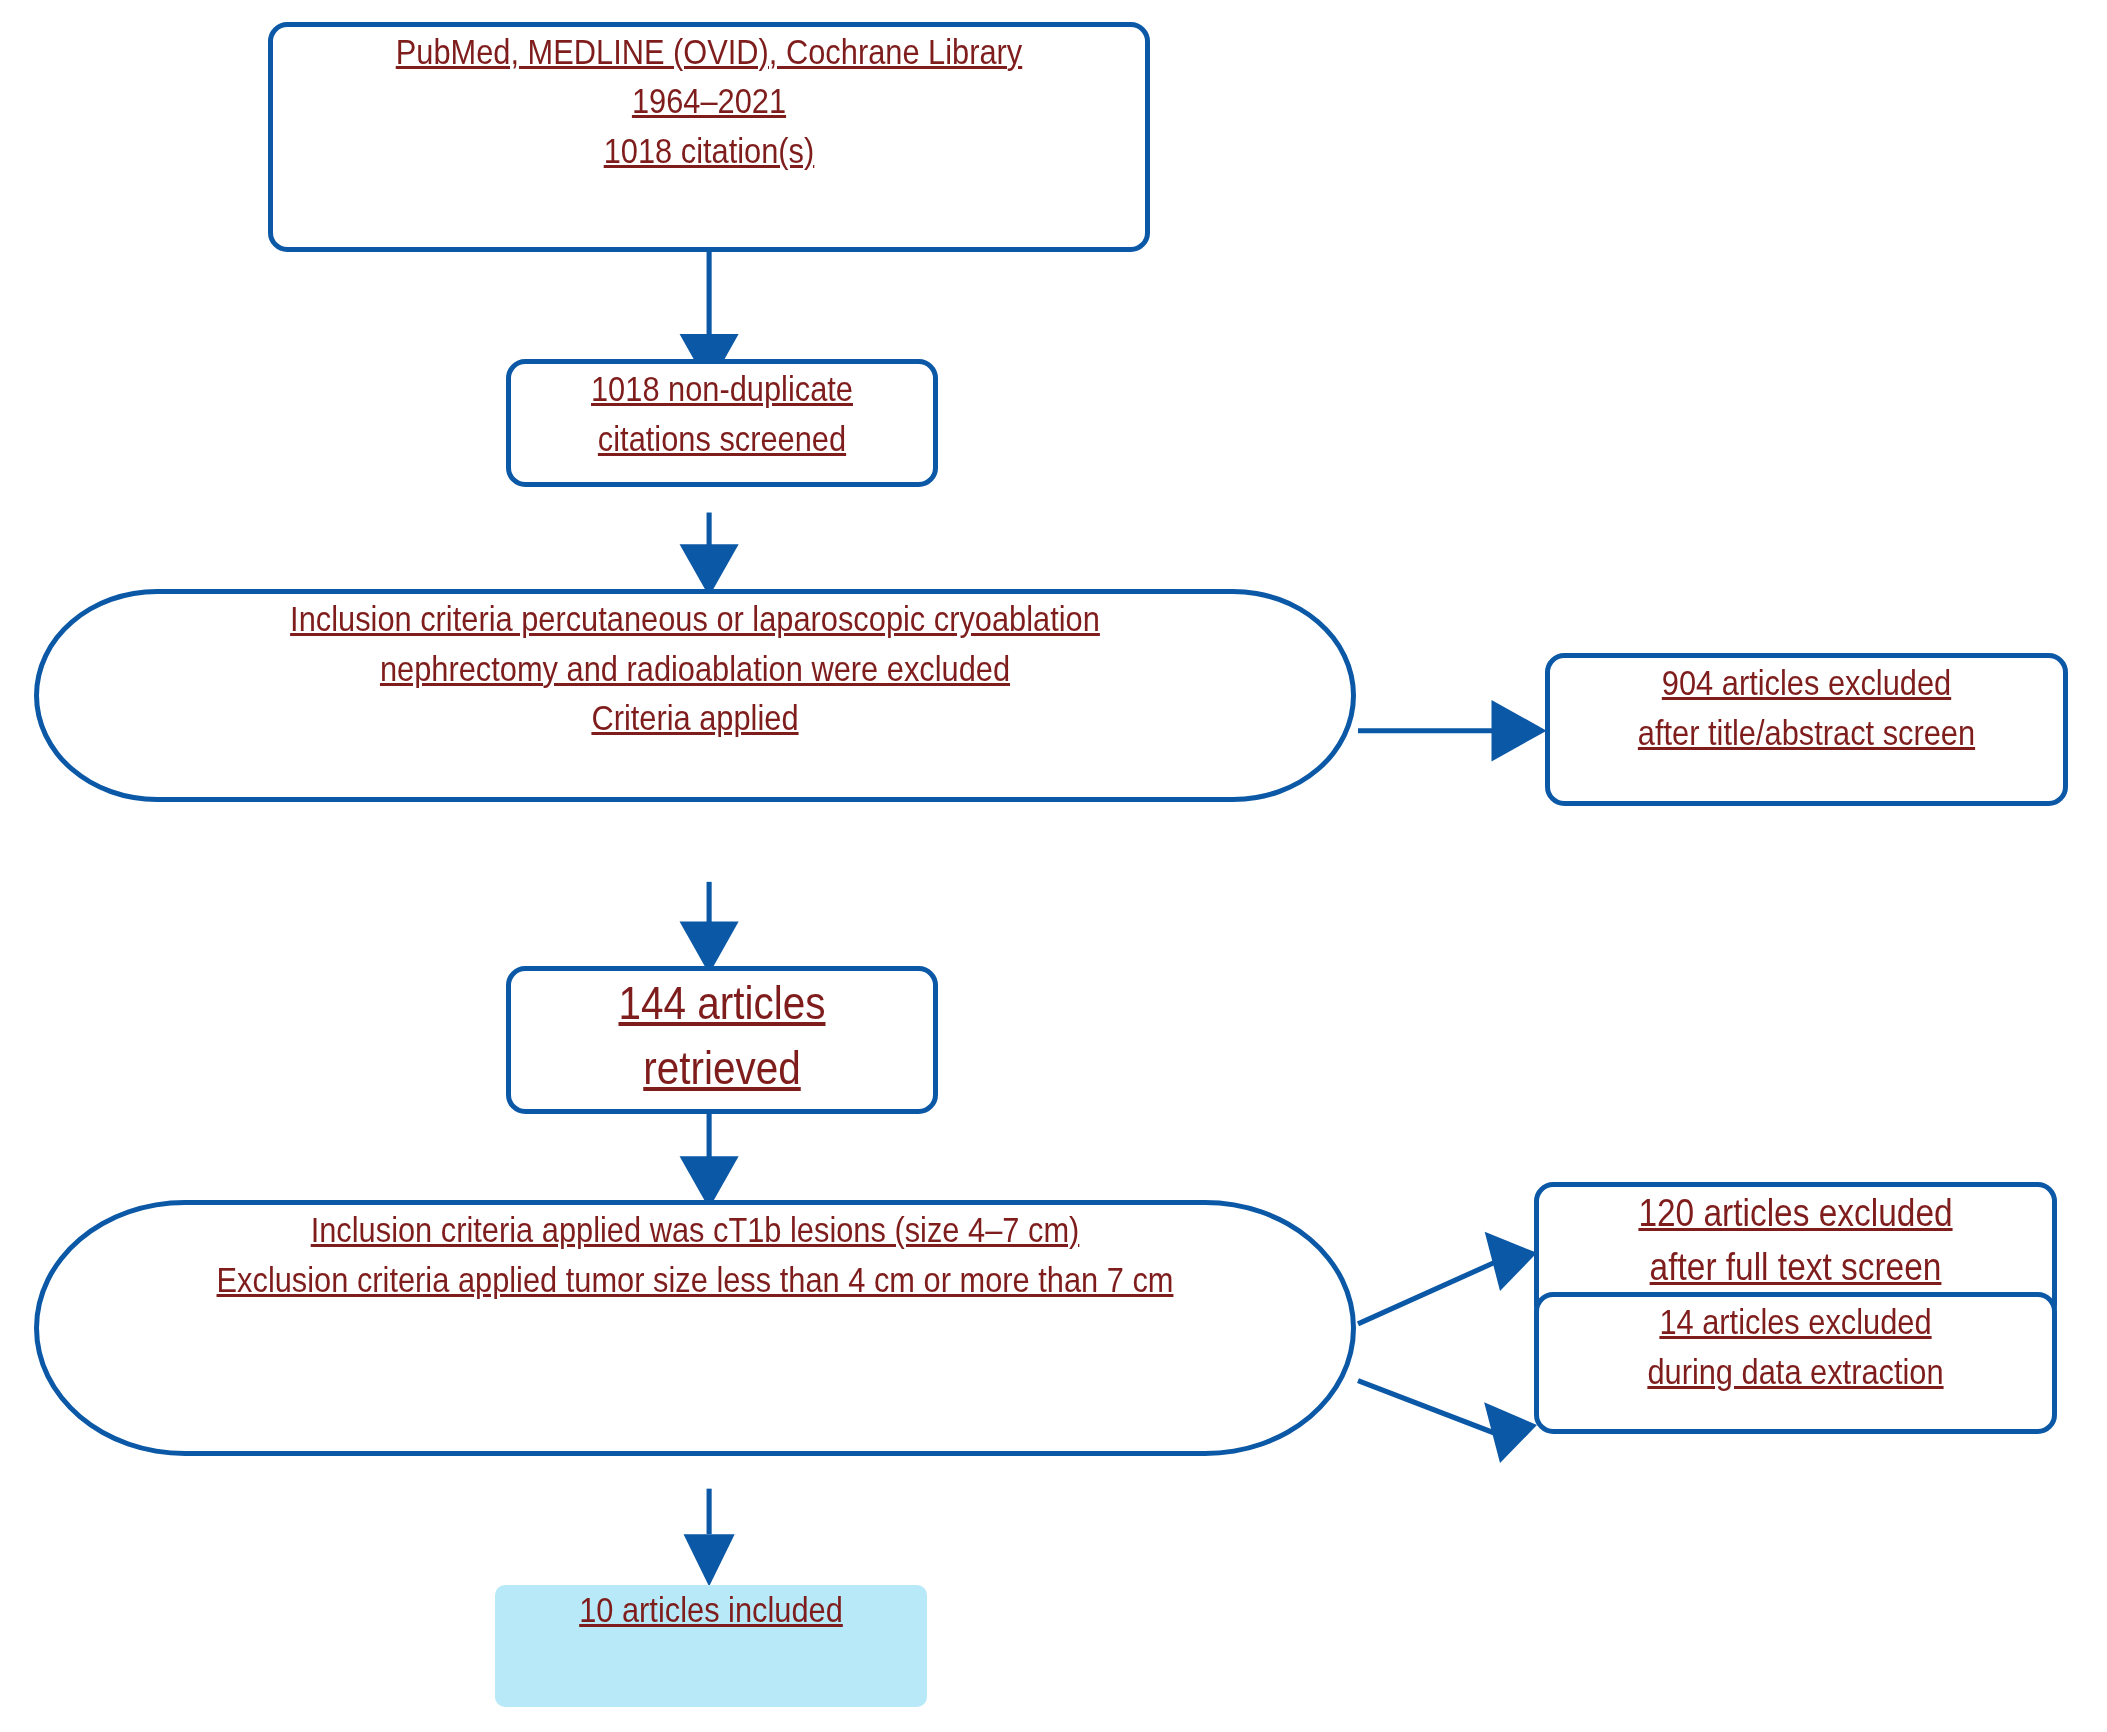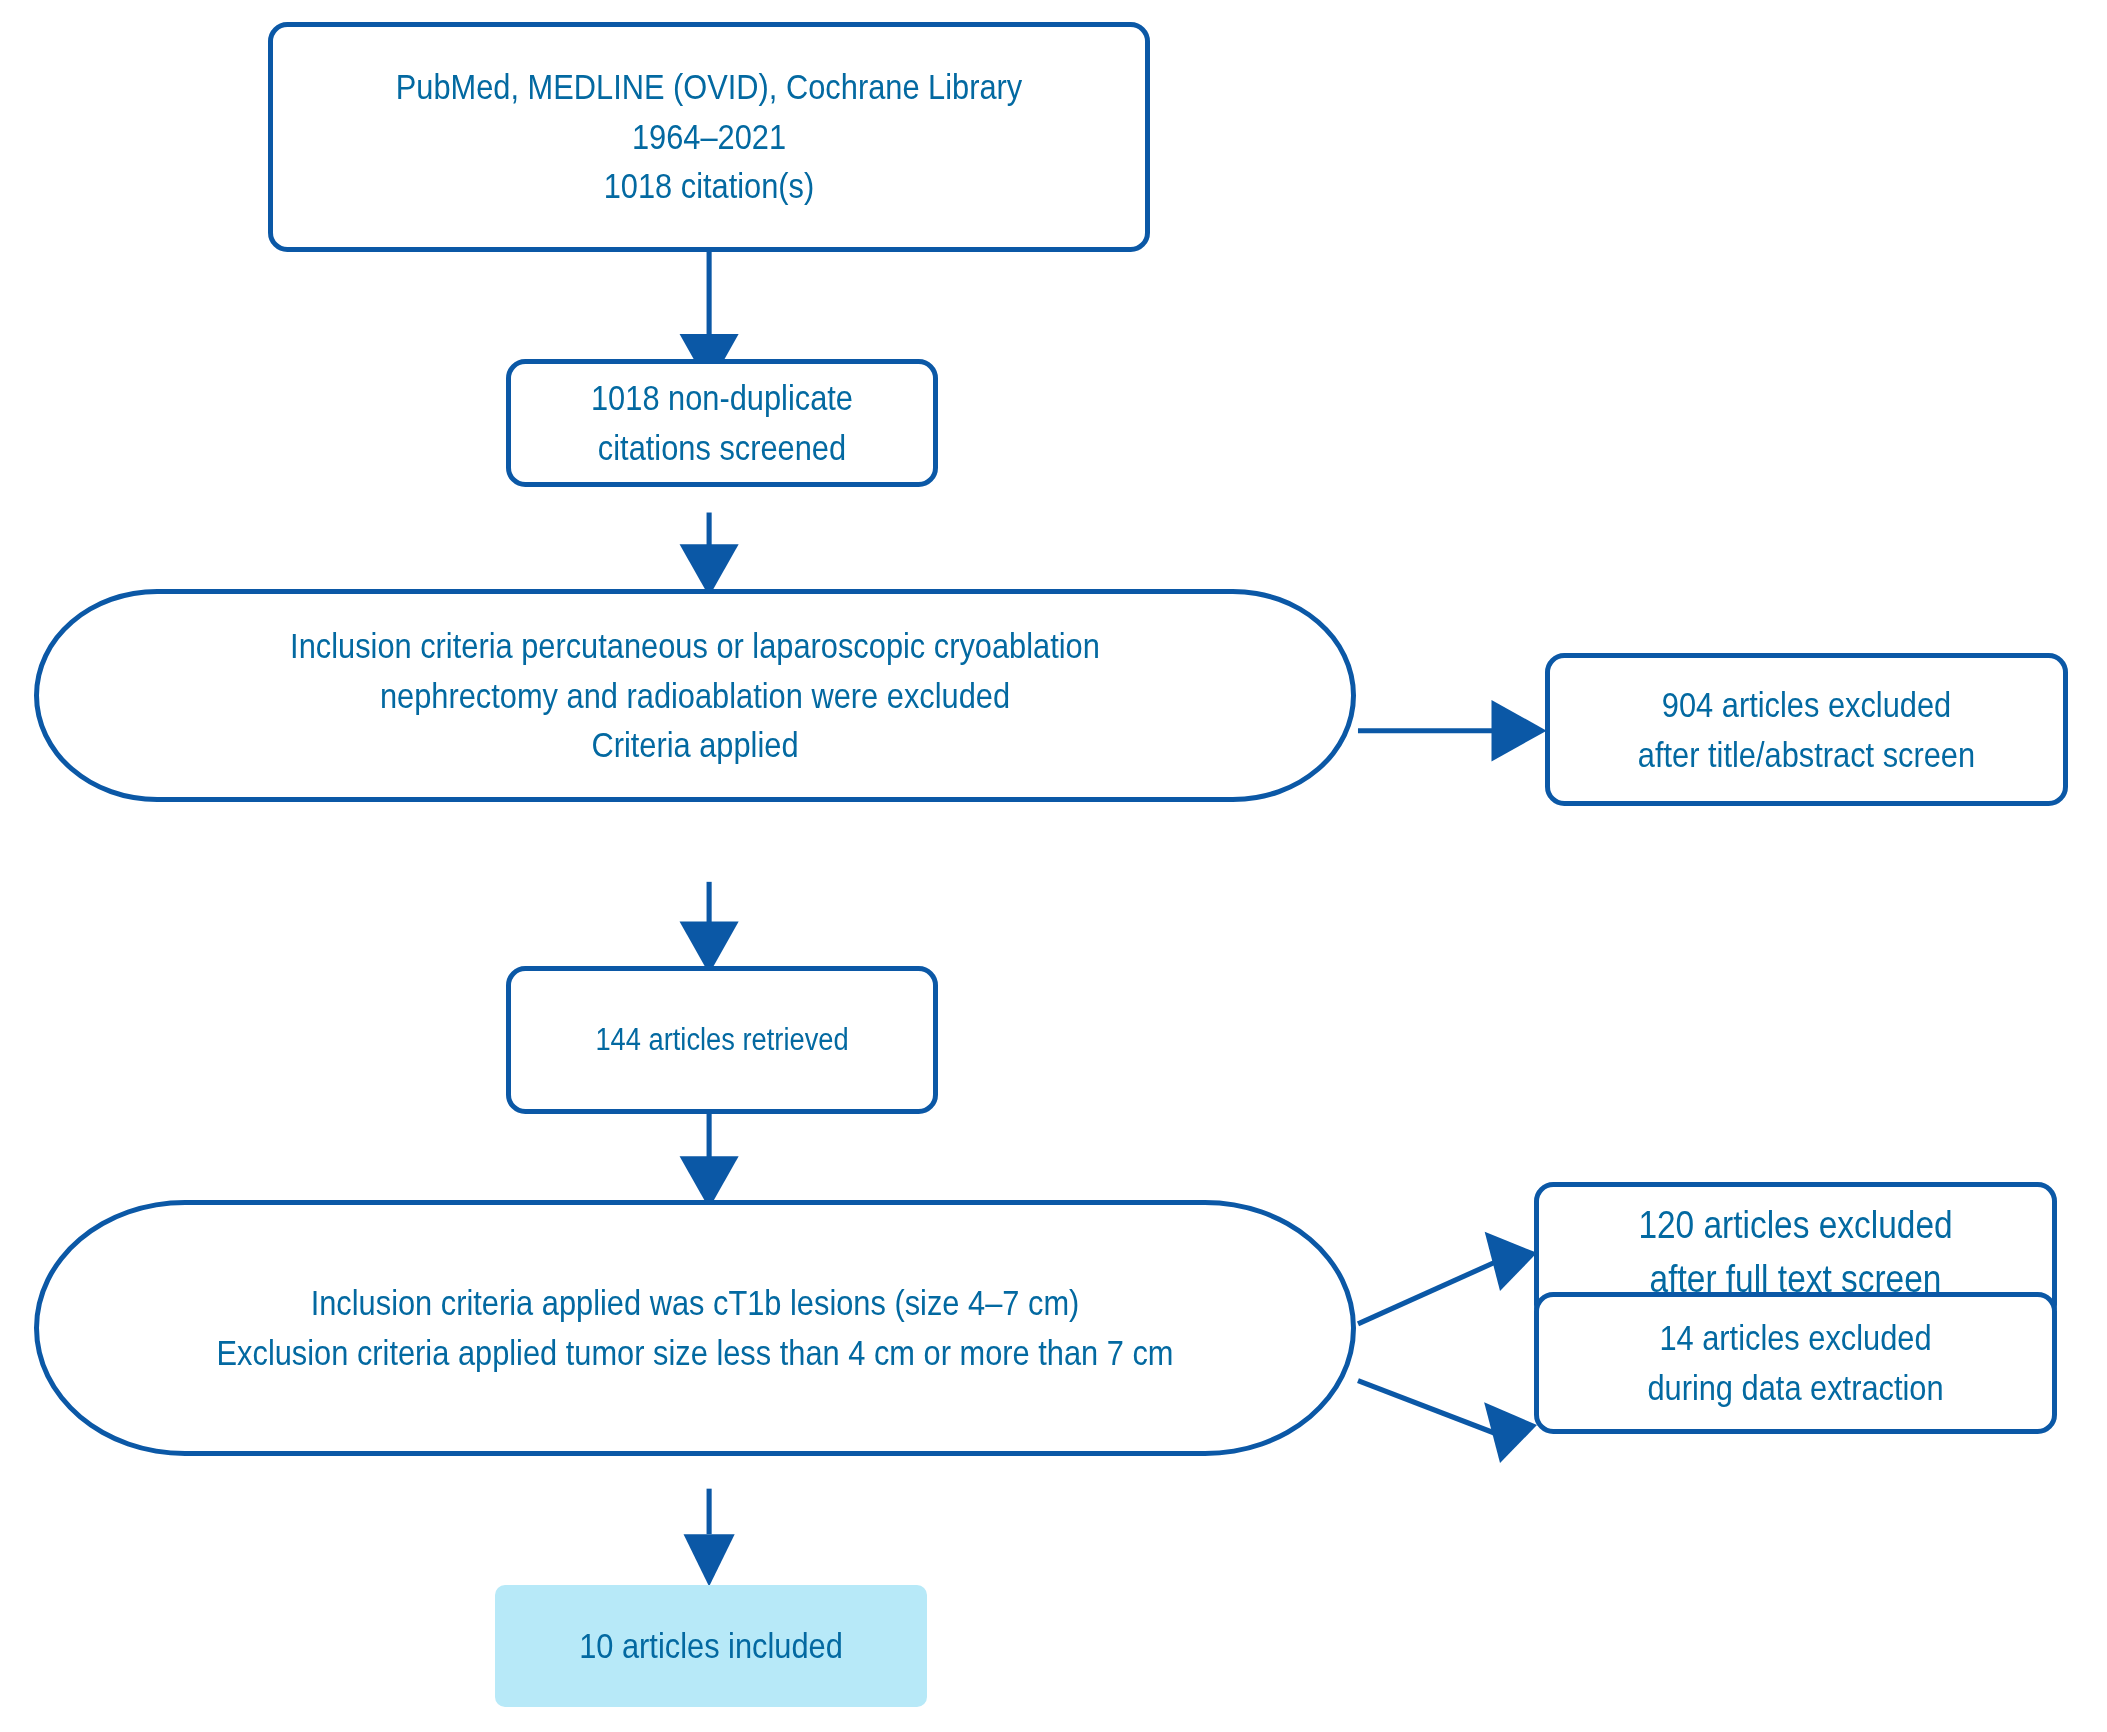--- a/index.html
+++ b/index.html
@@ -20,25 +20,25 @@
     left: 0;
     top: 0;
     width: 2108px;
     height: 1733px;
     pointer-events: none;
   }
   .node {
     position: absolute;
     box-sizing: border-box;
     display: flex;
-    align-items: center;
     justify-content: center;
     text-align: center;
-    color: #0369a1;
+    color: #7f1d1d;
     background: #ffffff;
+    text-decoration: underline;
   }
   .node .txt {
     display: block;
     width: 100%;
     line-height: 1.42;
     font-stretch: condensed;
     transform: scaleX(0.88);
     transform-origin: center center;
     white-space: pre-line;
   }
@@ -53,21 +53,21 @@
     border: none;
     border-radius: 10px;
   }
 
   
   #n-sources     { left: 268px;  top: 21.6px;   width: 882px; height: 230px;  font-size: 35px; }
   #n-nondup      { left: 506px;  top: 359px;  width: 432px;  height: 128px;  font-size: 35px; }
   #n-incl1       { left: 34px;   top: 589px; width: 1322px; height: 213px;  font-size: 35px;
                    border-radius: 170px / 147px; }
   #n-excl904     { left: 1545px; top: 653px; width: 523px;  height: 153px;  font-size: 35px; }
-  #n-retrieved   { left: 506px;  top: 966px; width: 432px;  height: 148px;  font-size: 31px; }
+  #n-retrieved   { left: 506px;  top: 966px; width: 432px;  height: 148px;  font-size: 46px; }
   #n-incl2       { left: 34px;   top: 1200px; width: 1322px; height: 256px;  font-size: 35px;
                    border-radius: 170px / 144px; }
   #n-excl120     { left: 1534px; top: 1182px; width: 523px;  height: 142px;  font-size: 38px; }
   #n-excl14      { left: 1534px; top: 1292px; width: 523px;  height: 142px;  font-size: 35px; }
   #n-included    { left: 495px;  top: 1585px; width: 432px;  height: 122px;  font-size: 35px;
                    background: #B7E9F8; }
 </style>
 </head>
 <body>
 

